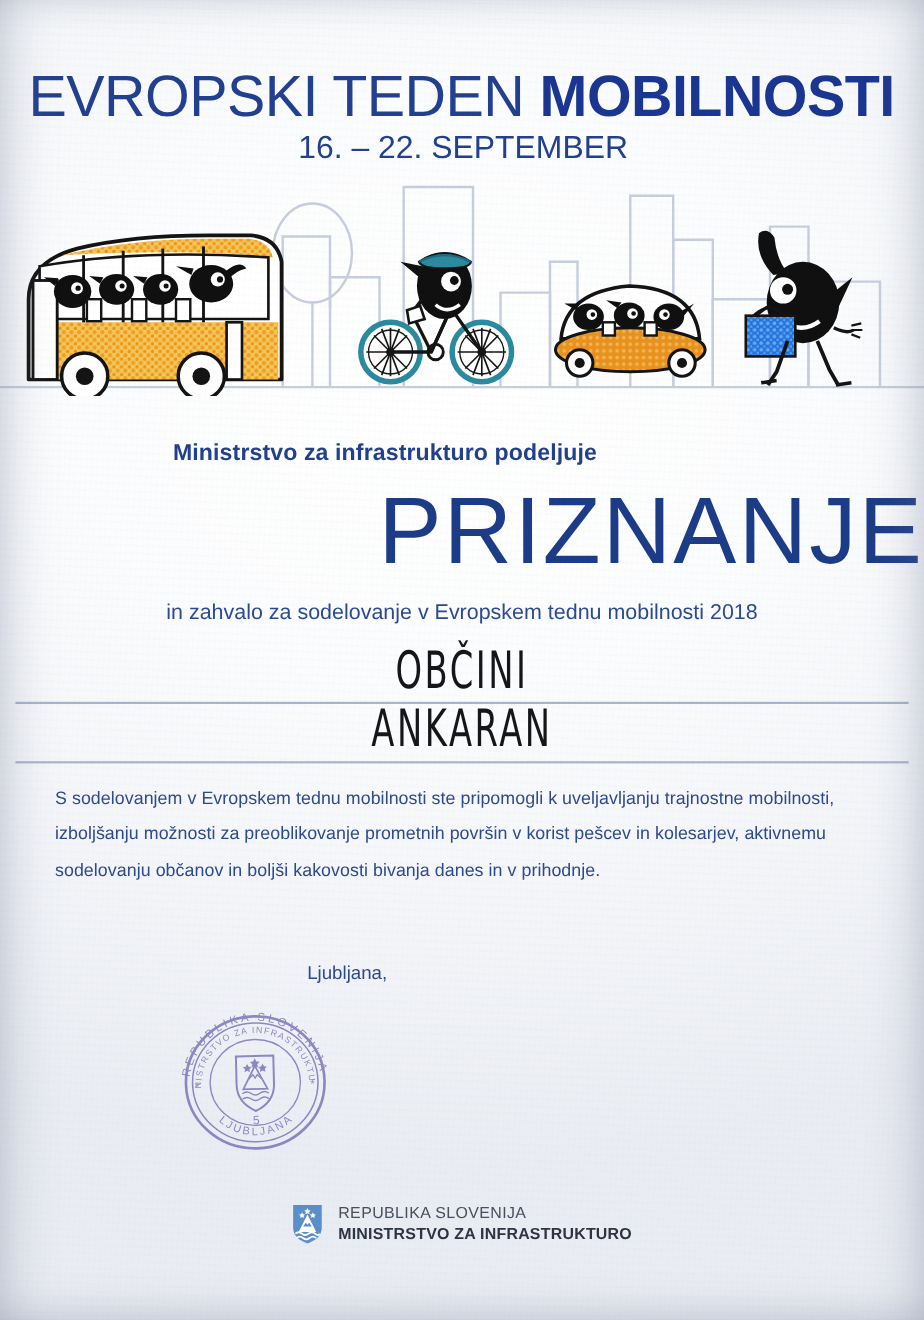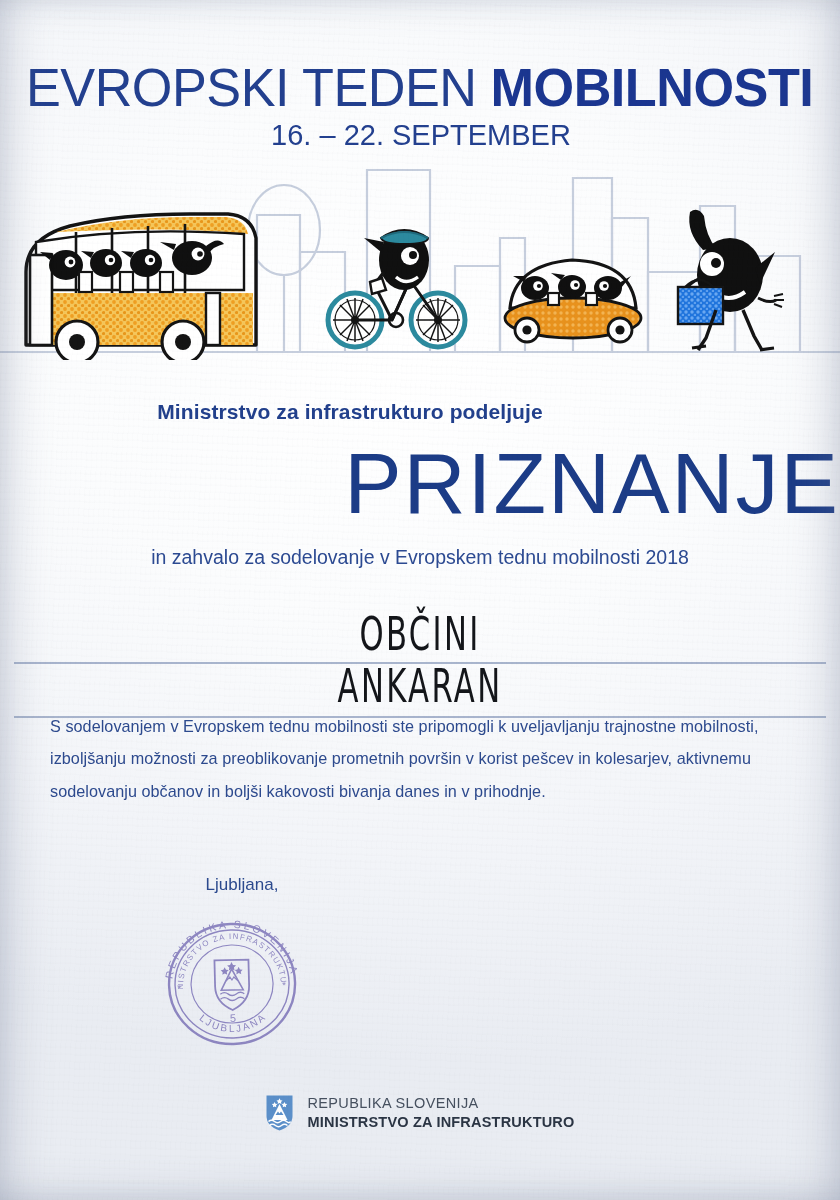--- a/index.html
+++ b/index.html
@@ -118,21 +118,21 @@
     width: 840px;
     text-align: center;
     font-size: 19.5px;
     font-weight: 400;
     color: #2c4a92;
   }
 
   
   .recipient-zone {
     position: absolute;
-    top: 608px;
+    top: 584px;
     left: 0;
     width: 840px;
     height: 118px;
   }
   .rule {
     position: absolute;
     left: 14px;
     width: 812px;
     height: 1.6px;
     background: #9aa8c4;
@@ -165,21 +165,21 @@
     color: #2d4a8e;
     letter-spacing: 0.05px;
   }
 
   
   .place-block {
     position: absolute;
     top: 870px;
     left: 132px;
     width: 220px;
-    text-align: center;
+    text-align: right;
     font-size: 17px;
     line-height: 1.75;
     color: #2c4a8e;
   }
 
   .sign-block {
     position: absolute;
     top: 808px;
     left: 470px;
     width: 300px;

